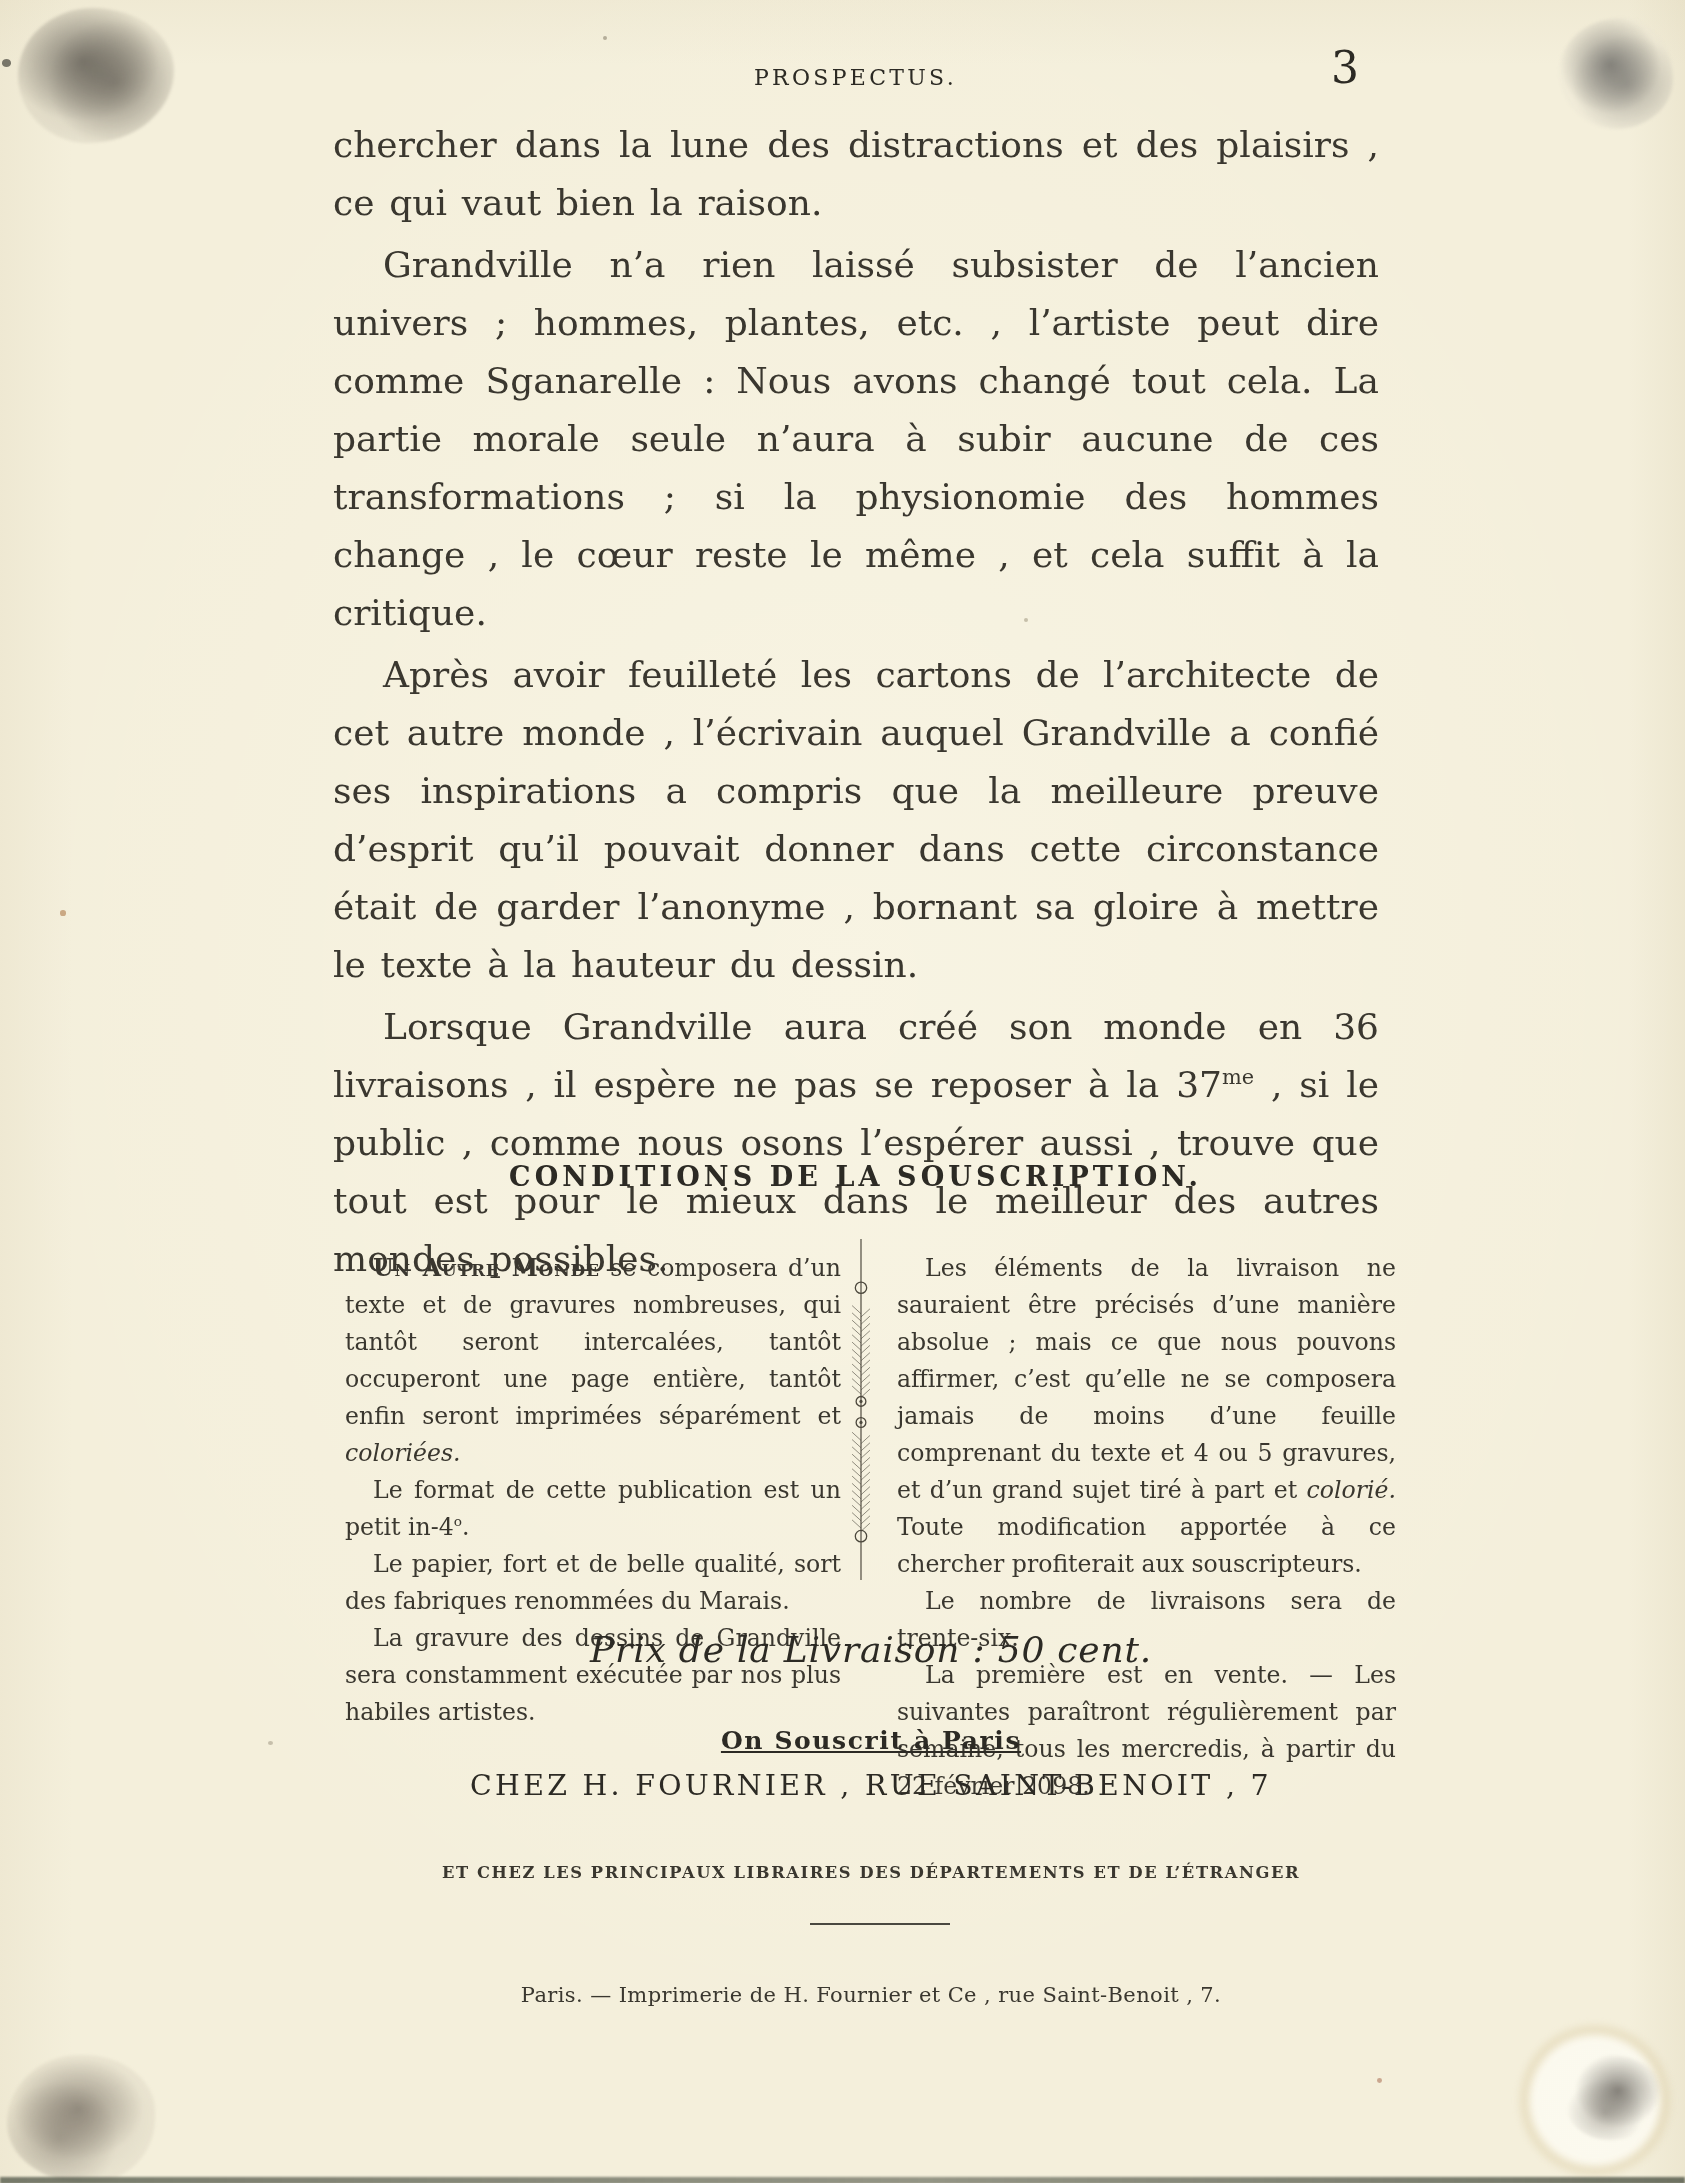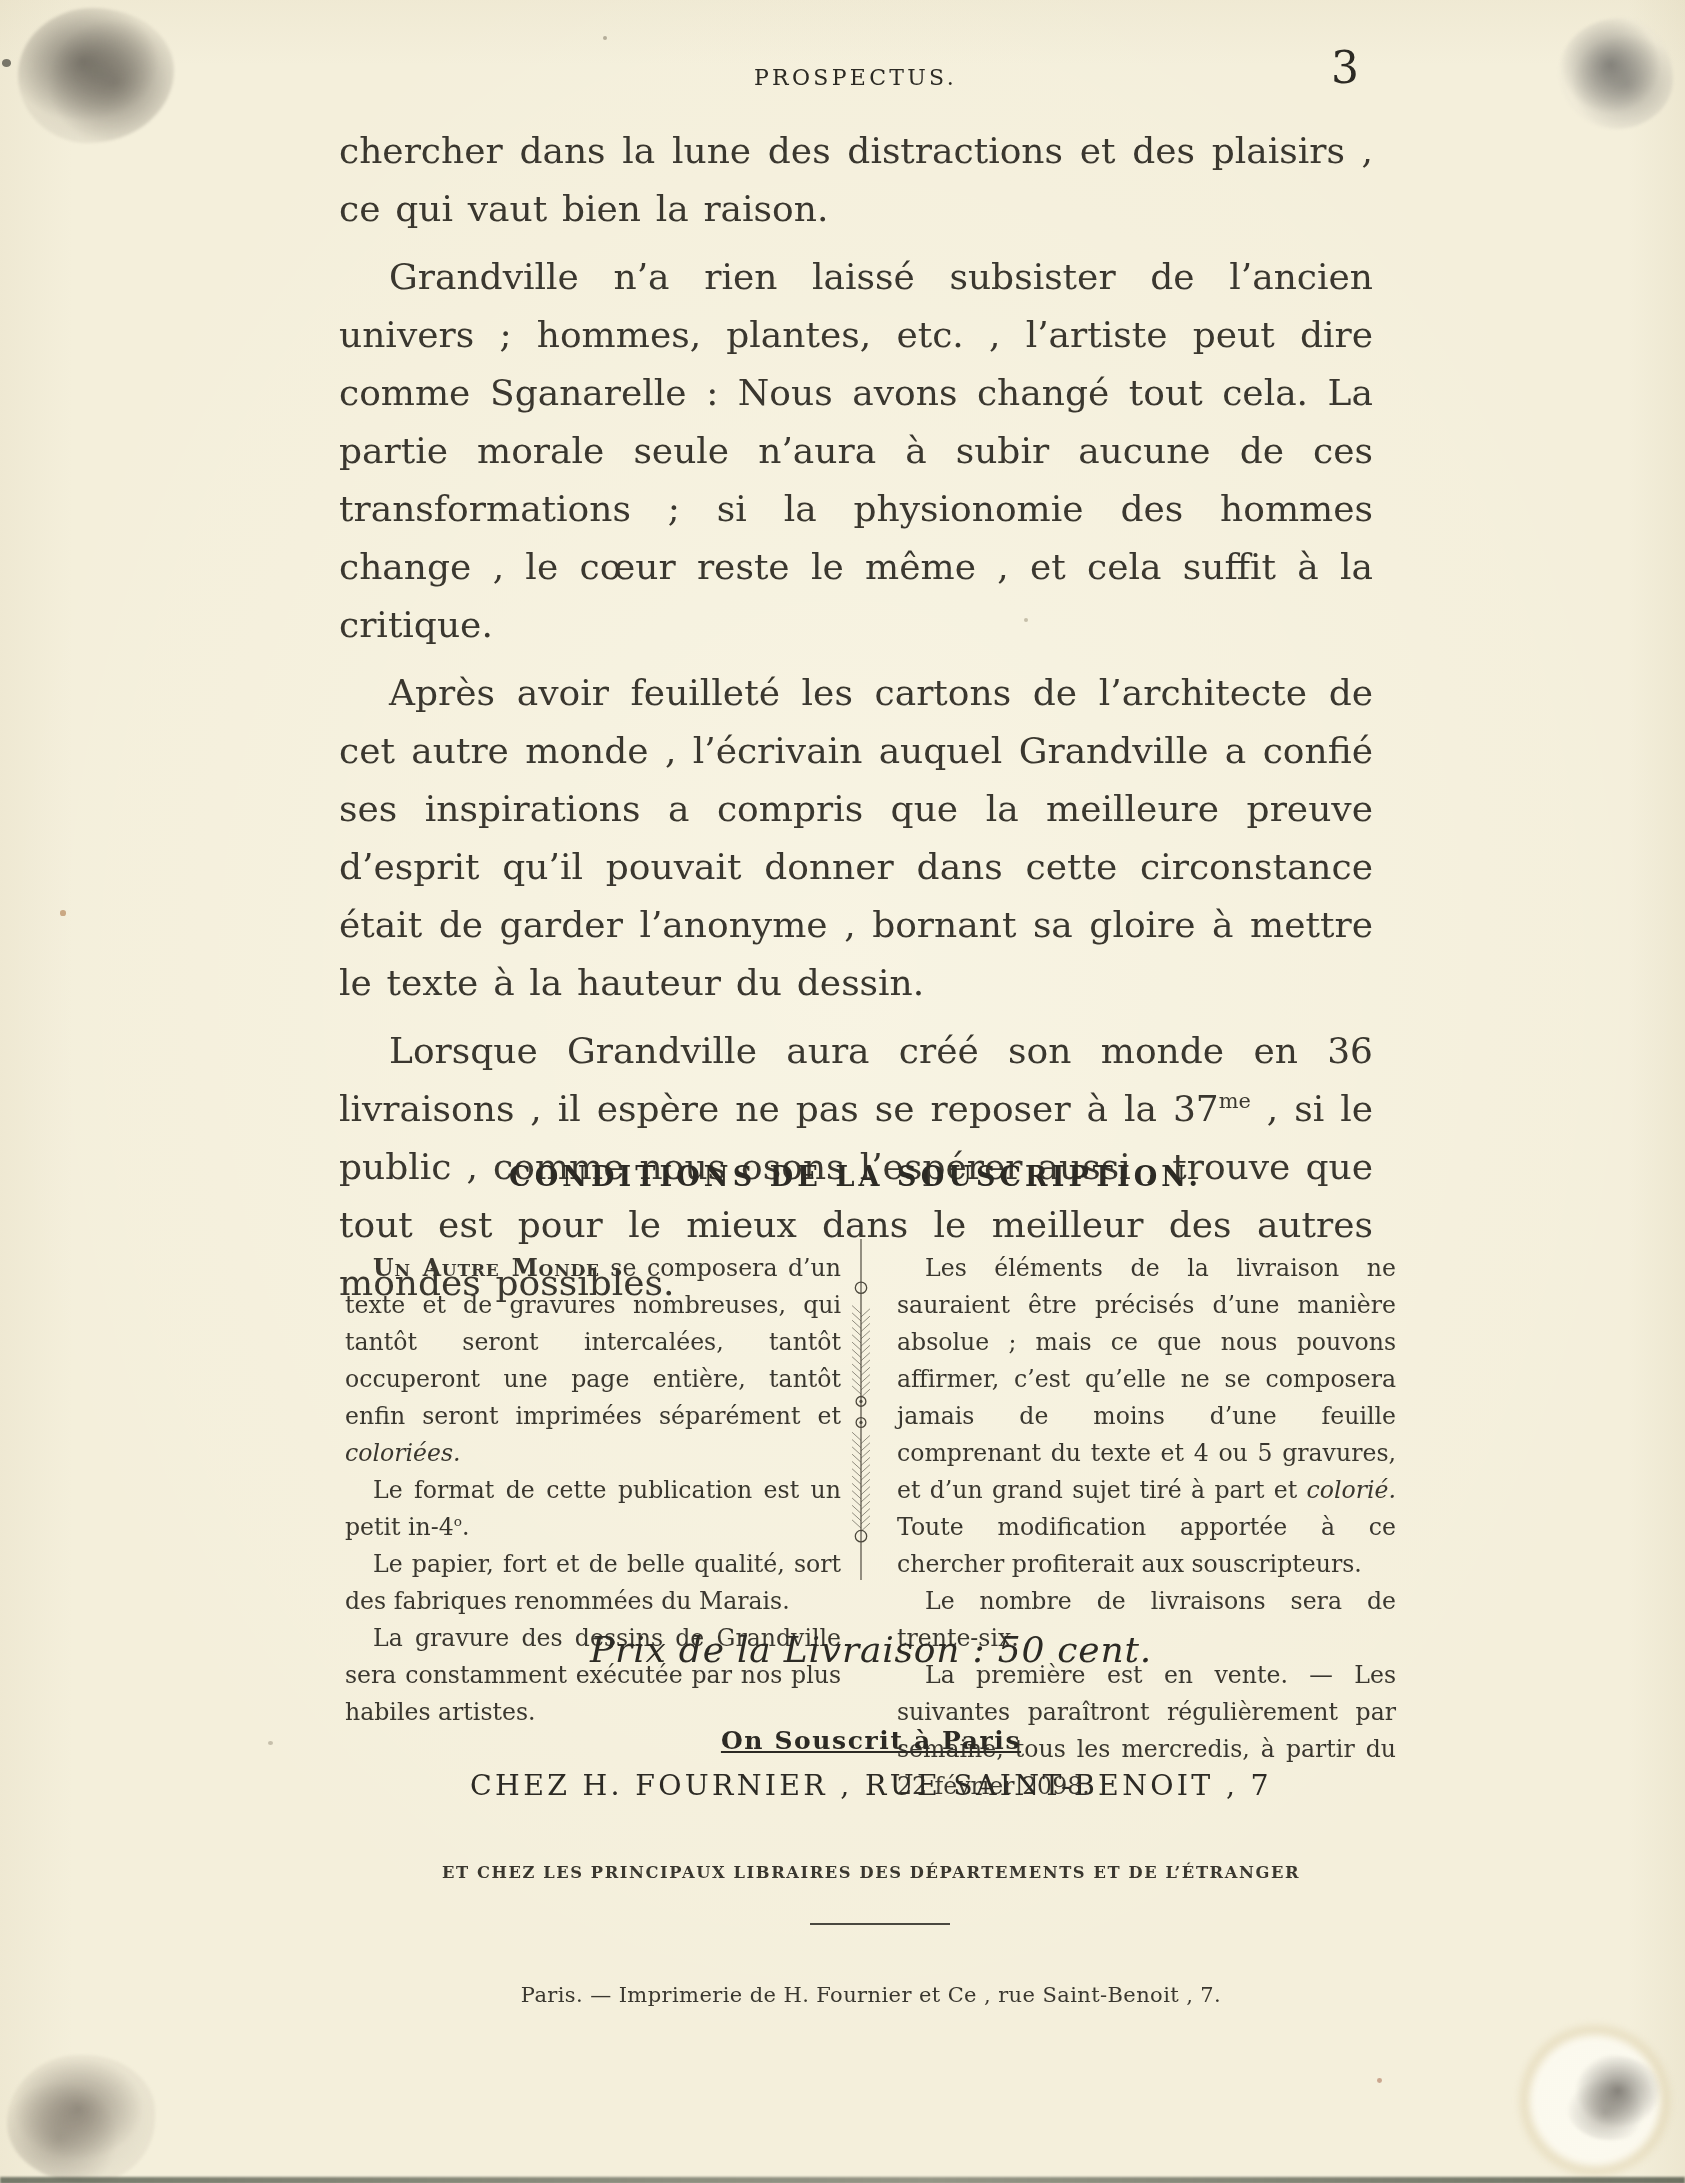--- a/index.html
+++ b/index.html
@@ -28,21 +28,21 @@
   }
   .page-number{
     position:absolute;left:1331px;top:42px;font-size:44px;color:var(--ink-dark);
   }
   
   .body-text{
     position:absolute;left:329px;top:112px;width:1054px;
     font-size:36px;line-height:58px;text-align:justify;word-spacing:3.3px;
     color:var(--ink);
   }
-  .body-text p{margin:10px;}
+  .body-text p{margin:4px;}
   .body-text p.indent{text-indent:50px;}
   
   .conditions-heading{
     position:absolute;left:329px;top:1161px;width:1053px;text-align:center;
     font-size:27px;font-weight:bold;letter-spacing:4.1px;color:var(--ink-dark);
   }
   .cond-col{
     position:absolute;top:1250px;font-size:23.6px;line-height:37px;
     text-align:justify;color:var(--ink);
   }

